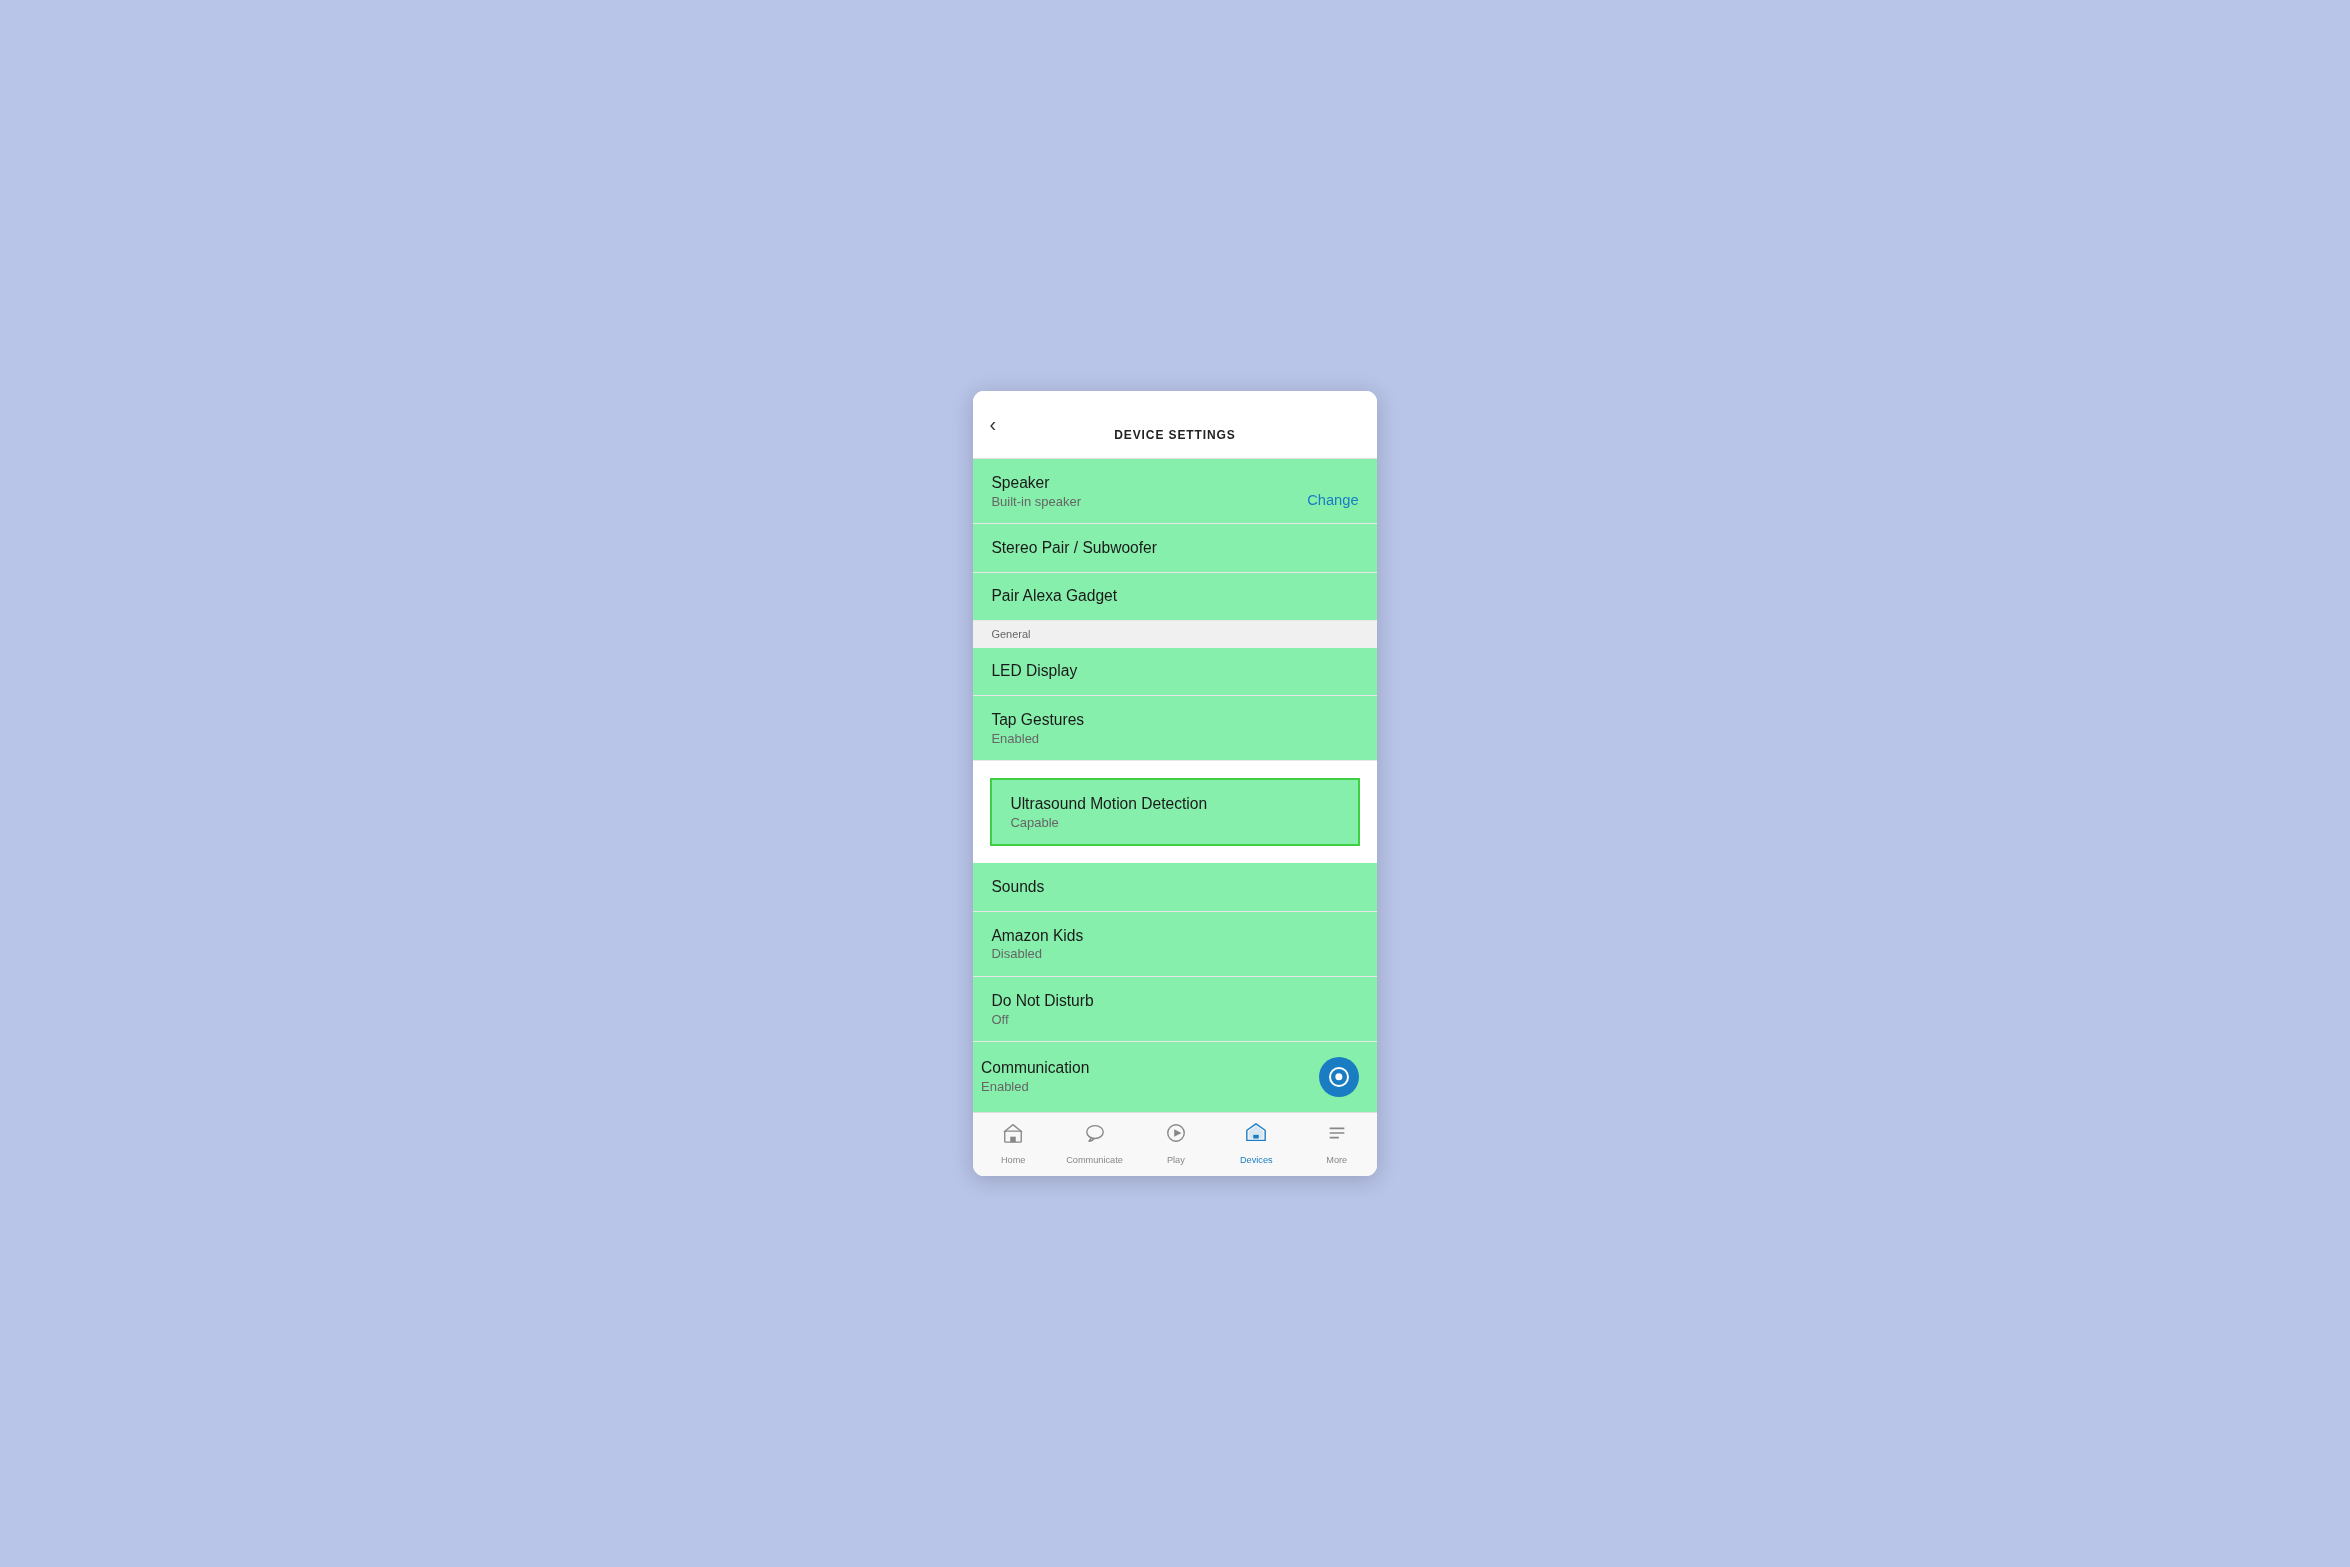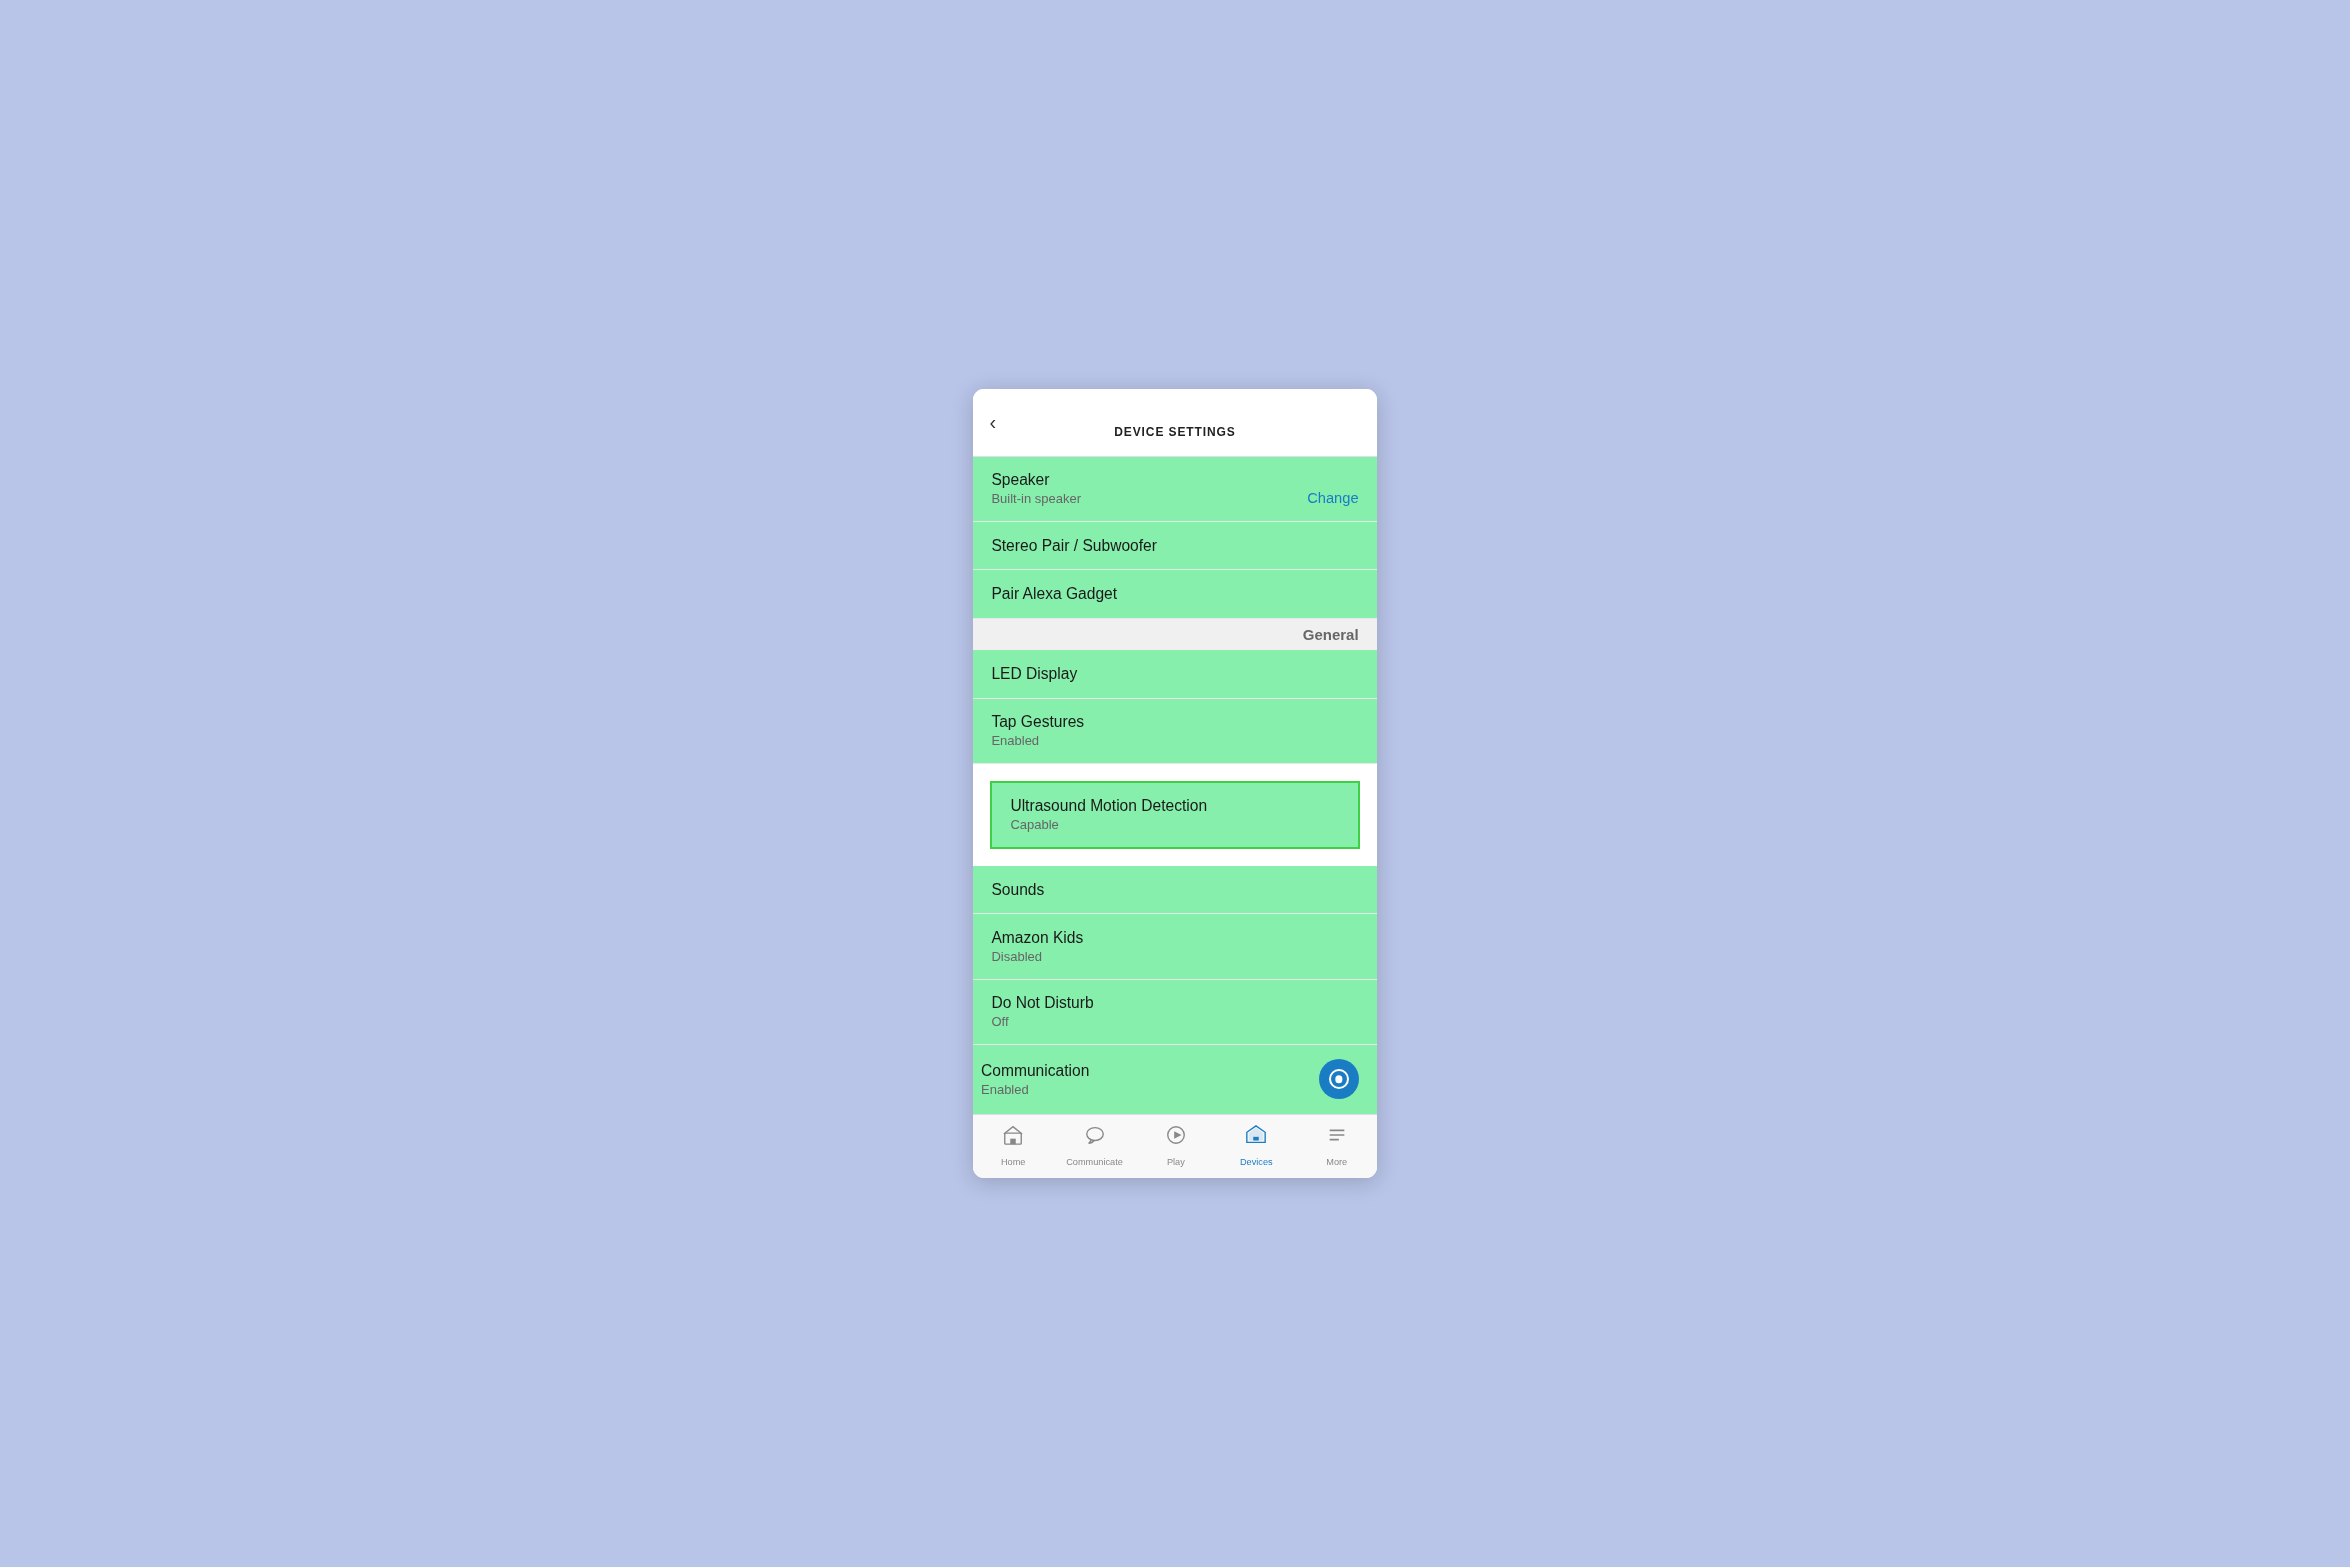--- a/index.html
+++ b/index.html
@@ -87,24 +87,23 @@
       font-size: 14.7px;
       color: #1a7dc4;
       font-weight: 400;
       margin-top: 18px;
     }
 
     
     .section-header {
       background: #f0f0f0;
       padding: 7.3px 18.4px;
-      font-size: 15px;
+      font-size: 11px;
       color: #666;
-      font-weight: 700;
-      text-align: right;
+      font-weight: 400;
     }
 
     
     .highlighted-row {
       border: 2.3px solid #3ecf44;
       margin: 17px;
     }
 
     
     .alexa-fab {

